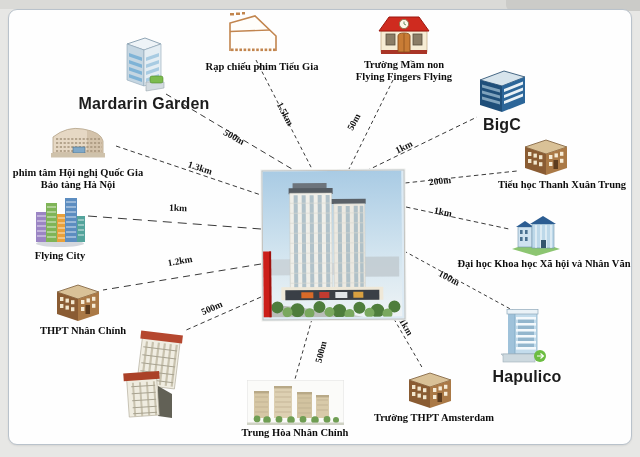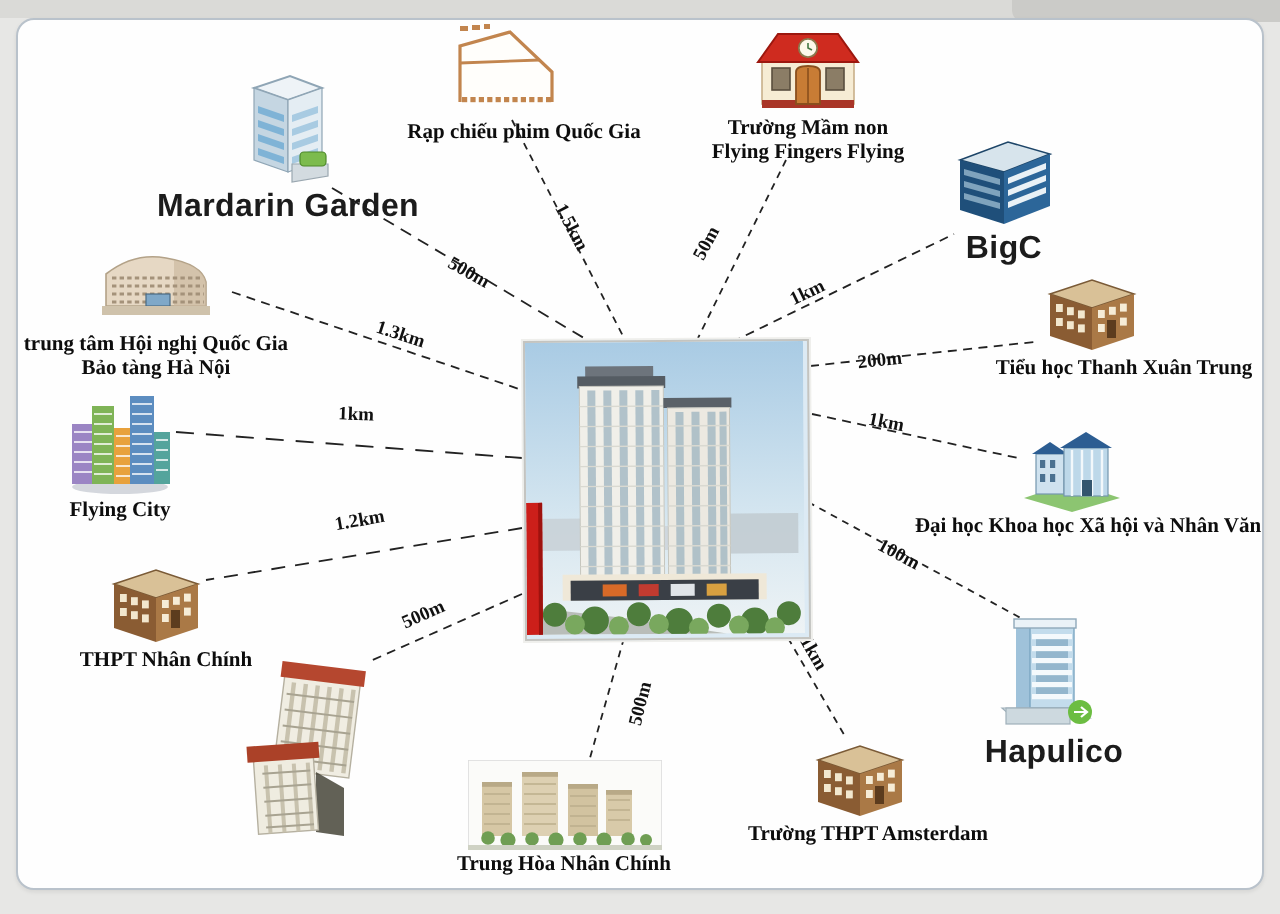--- a/index.html
+++ b/index.html
@@ -167,21 +167,21 @@
             <rect x="20.8" y="37.5" width="2.6" height="2.6"></rect>
             <rect x="25" y="37.5" width="2.6" height="2.6"></rect>
             <rect x="29.2" y="37.5" width="2.6" height="2.6"></rect>
             <rect x="33.4" y="37.5" width="2.6" height="2.6"></rect>
             <rect x="37.6" y="37.5" width="2.6" height="2.6"></rect>
             <rect x="41.8" y="37.5" width="2.6" height="2.6"></rect>
             <rect x="46" y="37.5" width="2.6" height="2.6"></rect>
           </g>
       </svg>
     </span>
-    <div class="lbl">Rạp chiếu phim Quốc Gia</div>
+    <div class="lbl">Rạp chiếu phim Tiểu Gia</div>
   </div>
 
   <div class="node" style="left:344px;top:14px;width:120px;">
     <span class="icon">
       <svg width="52" height="43" viewBox="0 0 52 43">
         <rect x="3" y="17" width="46" height="21" fill="#f6ecd4" stroke="#c8b089" stroke-width="0.8"></rect>
         <polygon points="1,17 11,3 41,3 51,17" fill="#cf2b1f" stroke="#9c170e"></polygon>
         <rect x="3" y="36" width="46" height="4" fill="#a93527"></rect>
         <circle cx="26" cy="10" r="4.6" fill="#fdf8ea" stroke="#8a7a4e" stroke-width="0.9"></circle>
         <path d="M26 7.5 V10 L28 11" stroke="#447744" stroke-width="0.8" fill="none"></path>
@@ -318,21 +318,21 @@
             <rect x="37" y="14.8" width="3.4" height="4"></rect>
             <rect x="26" y="25" width="3.4" height="4"></rect>
             <rect x="37" y="21.8" width="3.4" height="4"></rect>
           </g>
         <rect x="30.5" y="23" width="4.5" height="9" fill="#5c3c1e"></rect>
       </svg>
     </span>
     <div class="lbl">Trường THPT Amsterdam</div>
   </div>
 
-  <div class="node" style="left:225px;top:380px;width:114px;">
+  <div class="node" style="left:238px;top:380px;width:114px;">
     <span class="icon">
       <svg width="97" height="45" viewBox="0 0 97 45">
         <rect width="97" height="45" fill="#fbfbf9" stroke="#ddd" stroke-width="0.8"></rect>
         <rect x="7" y="11" width="15" height="27" fill="#d6c7a5"></rect>
         <rect x="27" y="6" width="18" height="32" fill="#ddd0b2"></rect>
         <rect x="50" y="12" width="15" height="26" fill="#d2c3a0"></rect>
         <rect x="69" y="15" width="13" height="23" fill="#d8caa9"></rect>
         <g fill="#b8a987">
             <rect x="7" y="11" width="15" height="2.4"></rect>
             <rect x="27" y="6" width="18" height="2.4"></rect>
@@ -432,16 +432,16 @@
   <div class="node" style="left:8px;top:123px;width:140px;">
     <span class="icon">
       <svg width="58" height="42" viewBox="0 0 58 42">
         <path d="M4 30 L4 14 Q18 3 34 6 Q52 9 54 18 L54 30 Z" fill="#e6d8c4" stroke="#b3a288" stroke-width="0.8"></path>
         <path d="M38 7 Q52 10 54 18 L54 30 L38 30 Z" fill="#cbb99e" opacity="0.65"></path>
         <path d="M7 16h44M7 20h46M7 24h46M7 28h46" stroke="#a4927a" stroke-width="1.6" stroke-dasharray="2.2 1.6" fill="none"></path>
         <rect x="24" y="24" width="12" height="6" fill="#7fa8c8" stroke="#4a6b84" stroke-width="0.6"></rect>
         <rect x="2" y="30" width="54" height="4.5" fill="#cfc2ab"></rect>
       </svg>
     </span>
-    <div class="lbl wrap"><span>trung tâm Hội nghị Quốc Gia</span><br><span>Bảo tàng Hà Nội</span></div>
+    <div class="lbl wrap"><span>phim tâm Hội nghị Quốc Gia</span><br><span>Bảo tàng Hà Nội</span></div>
   </div>
 
 </div>
 
 </body></html>

